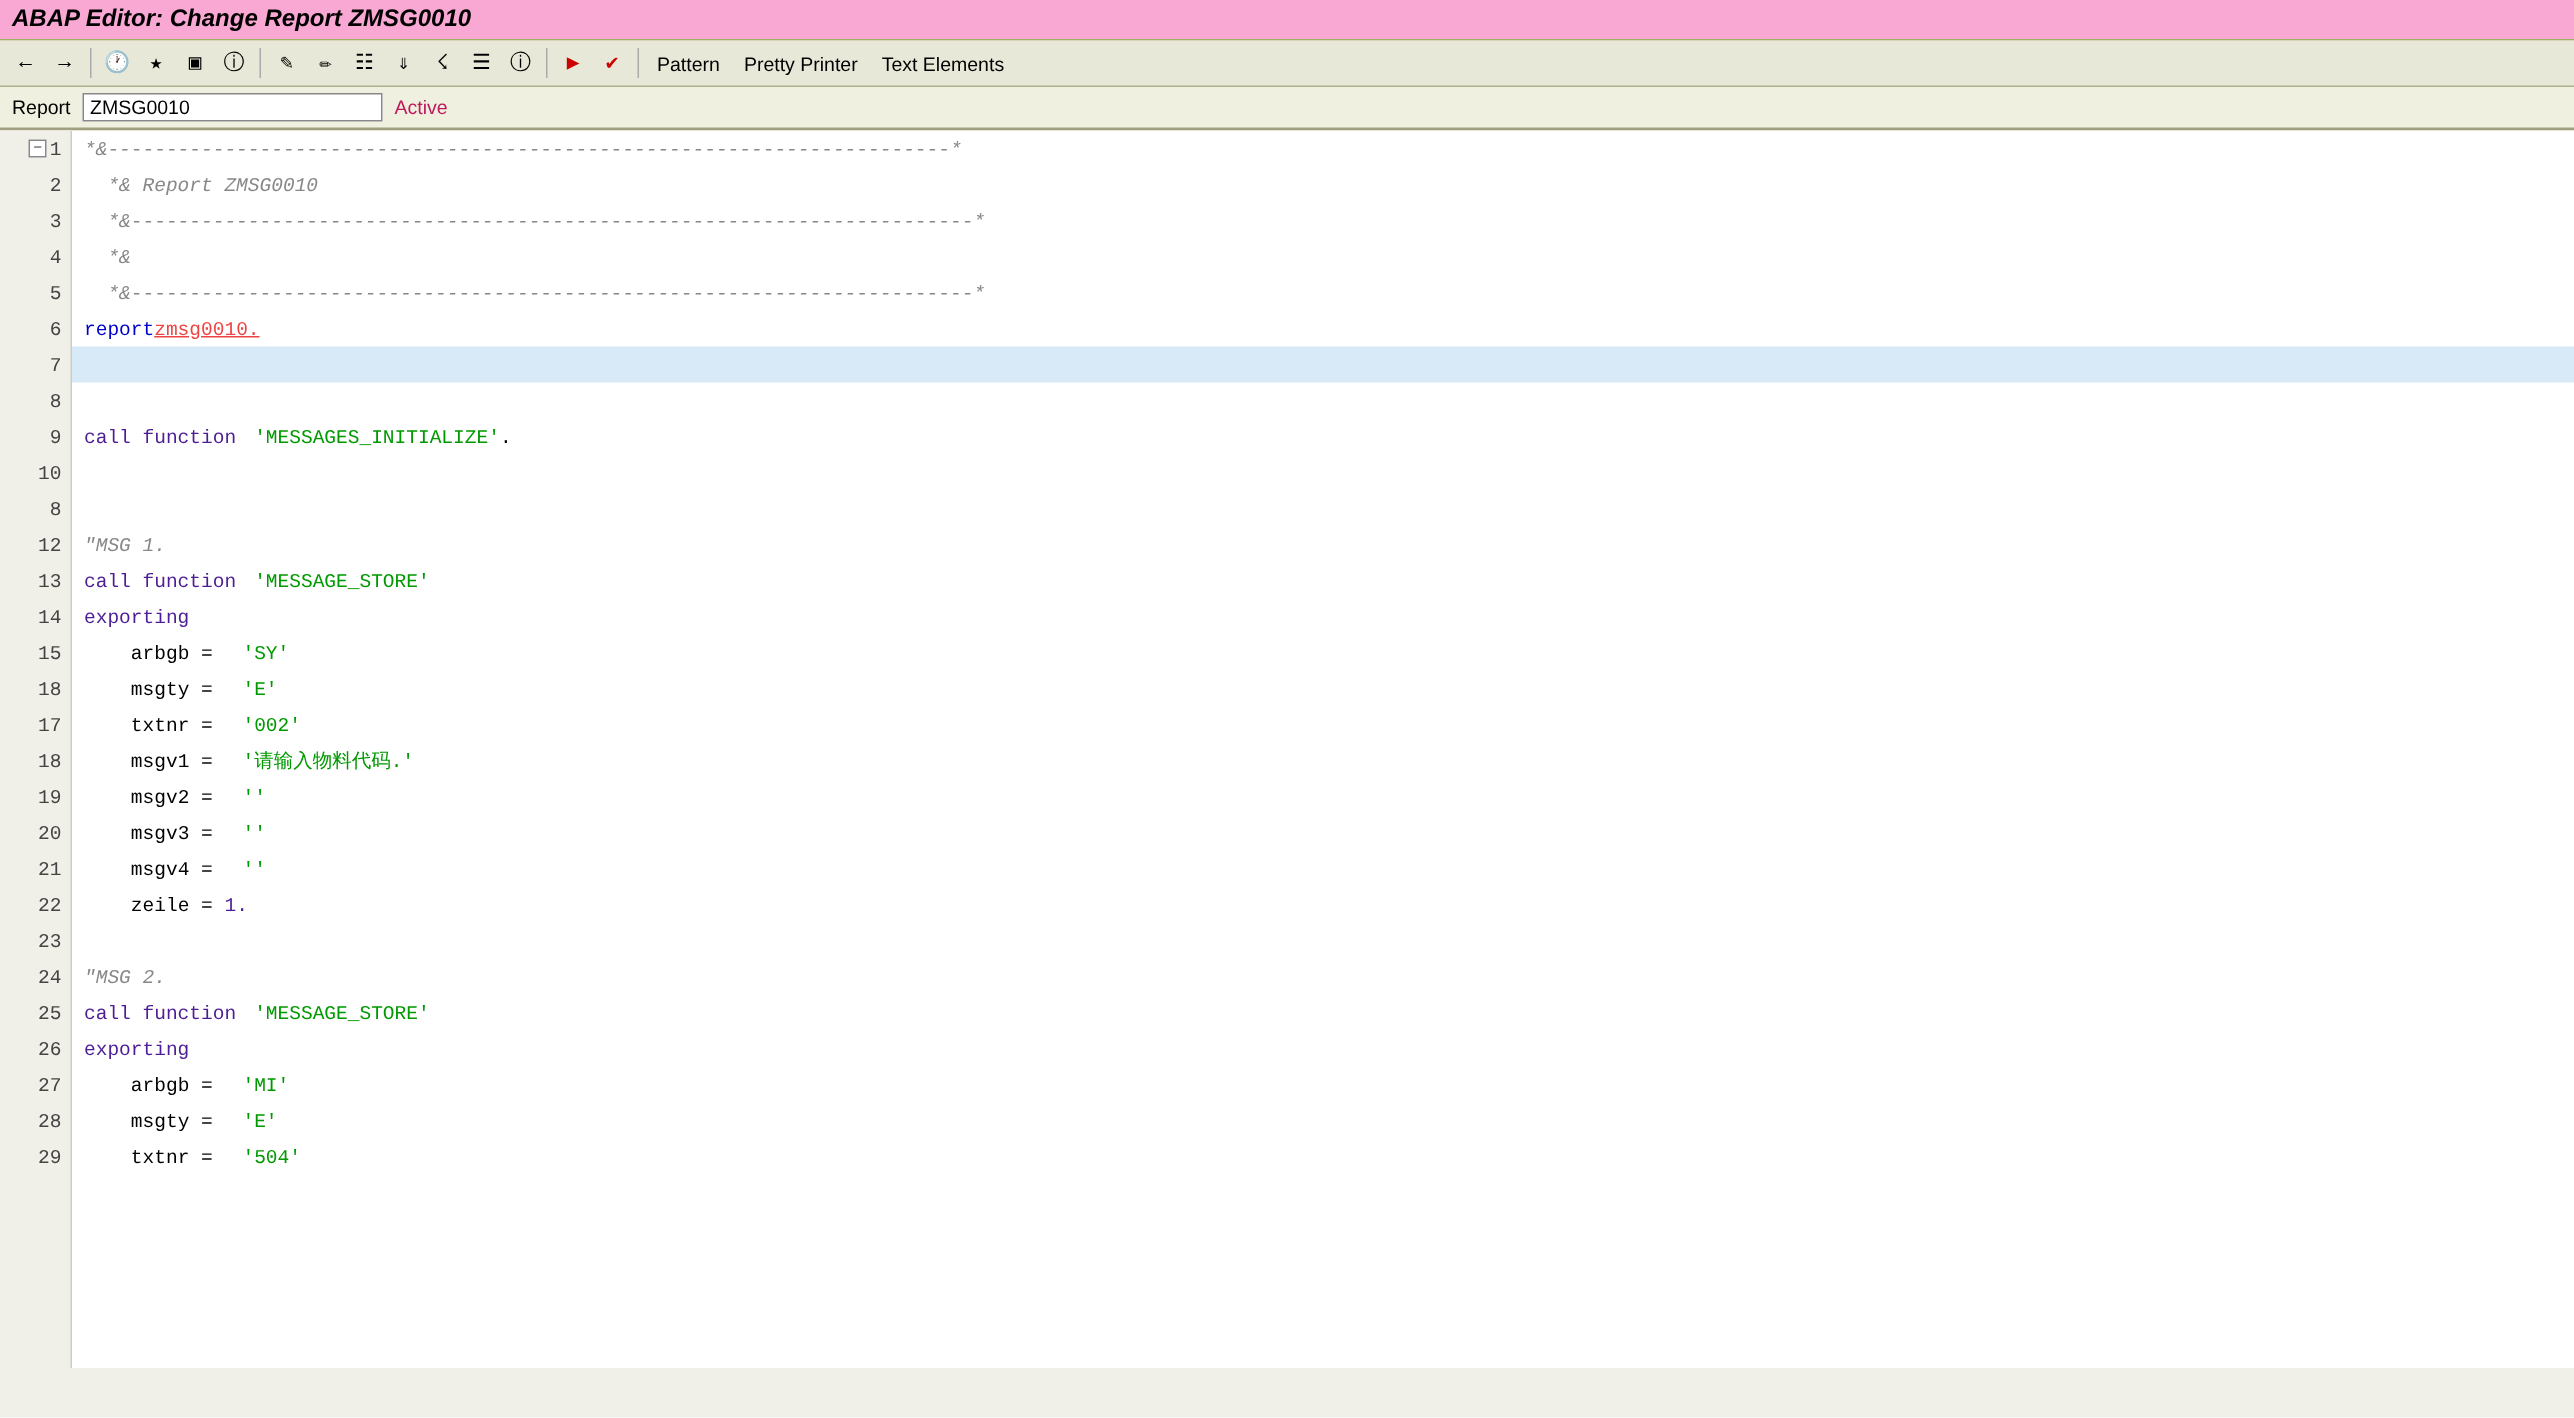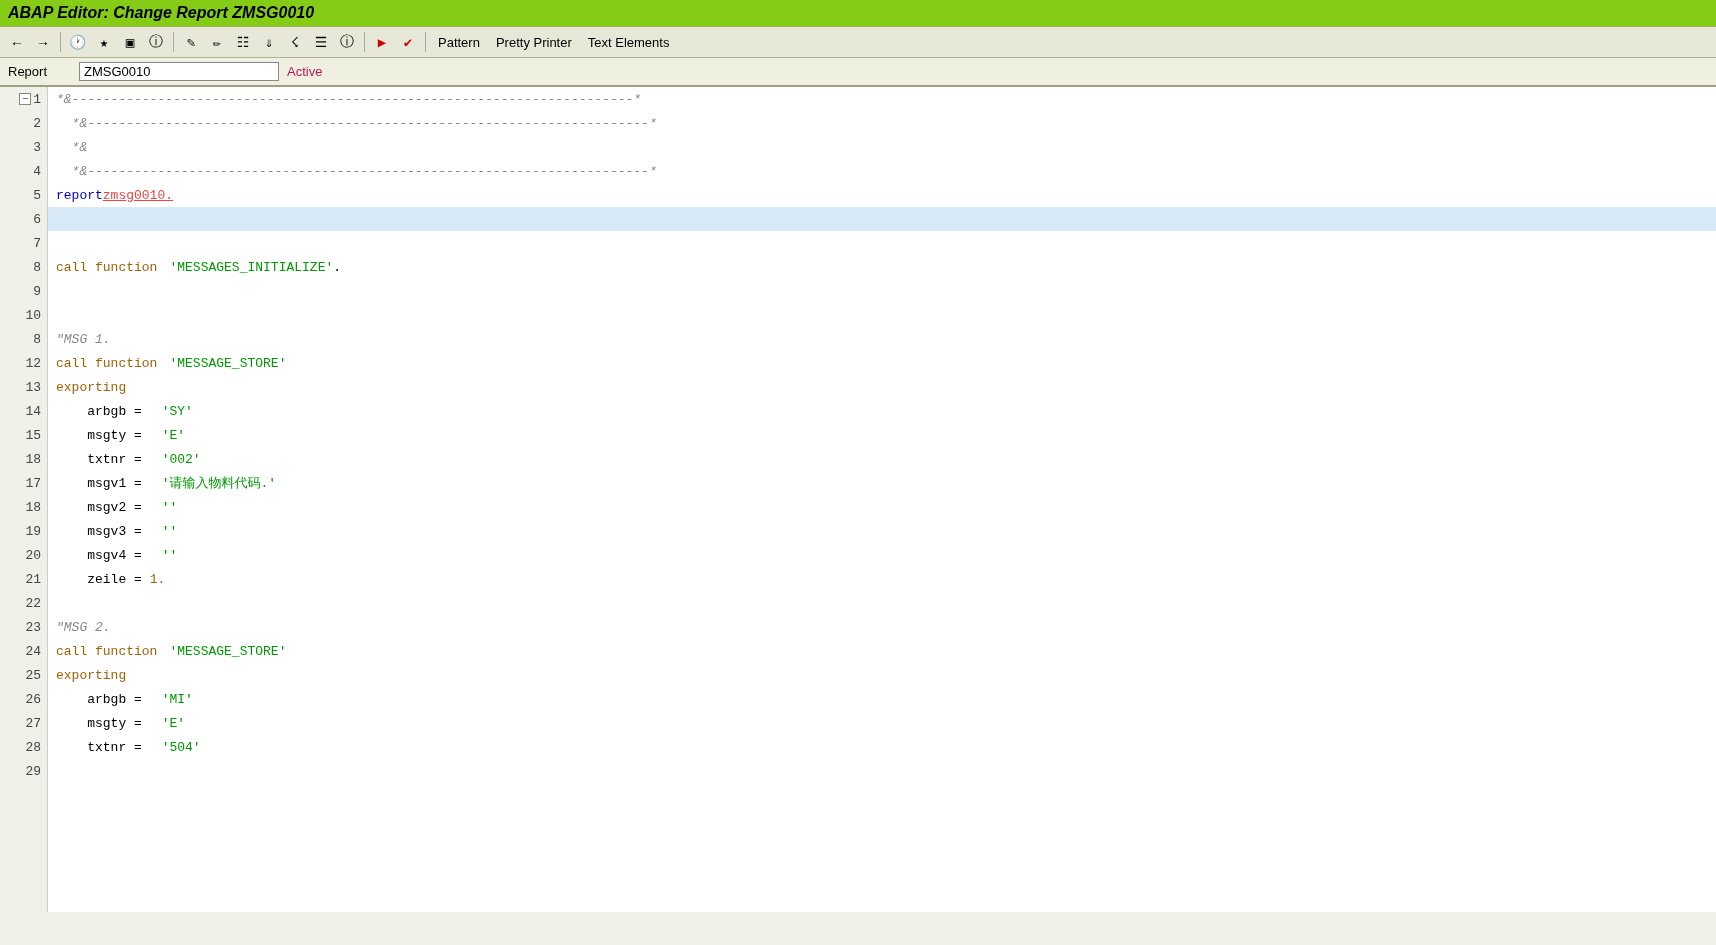--- a/index.html
+++ b/index.html
@@ -7,21 +7,21 @@
       font-family: 'Courier New', Courier, monospace;
       font-size: 13px;
       background: #f0f0e8;
       width: 1716px;
       min-height: 945px;
       overflow: hidden;
     }
 
     
     #title-bar {
-      background: #84cc16;
+      background: #f9a8d4;
       padding: 4px 8px;
       font-size: 16px;
       font-weight: bold;
       font-style: italic;
       font-family: Arial, sans-serif;
       color: #000;
       border-bottom: 1px solid #a0b060;
     }
 
     
@@ -75,21 +75,20 @@
       color: #000;
       font-weight: normal;
     }
     #report-name-input {
       border: 1px solid #888;
       padding: 1px 4px;
       font-size: 13px;
       font-family: Arial, sans-serif;
       width: 200px;
       background: #fff;
-      margin-left: 24px;
     }
     #report-status {
       color: #be185d;
       text-align: right;
     }
 
     
     #code-area {
       background: #fff;
       display: flex;
@@ -145,21 +144,21 @@
       padding: 0 8px;
       white-space: nowrap;
       font-size: 13px;
       font-family: 'Courier New', Courier, monospace;
     }
     .code-line.highlighted {
       background: #d8eaf8;
     }
 
     
-    .kw-blue { color: #a16207; font-weight: normal; }
+    .kw-blue { color: #4c1d95; font-weight: normal; }
     .str-green { color: #009900; padding-left: 12px; }
     .comment { color: #888888; font-style: italic; }
     .plain { color: #000000; }
     .keyword-report { color: #0000cc; }
     .name-dark { color: #ef4444; text-decoration: underline; }
 
     
     .op { color: #000; }
   </style>
 </head>
@@ -290,20 +289,23 @@
       </div>
       <div class="line-num">
         <span>29</span>
       </div>
     </div>
   <div id="code-content">
       <div class="code-line">
         <span class="comment">*&amp;------------------------------------------------------------------------*</span>
       </div>
       <div class="code-line">
+        <span class="comment">&nbsp;&nbsp;*&amp;&nbsp;Report&nbsp;ZMSG0010</span>
+      </div>
+      <div class="code-line">
         <span class="comment">&nbsp;&nbsp;*&amp;------------------------------------------------------------------------*</span>
       </div>
       <div class="code-line">
         <span class="comment">&nbsp;&nbsp;*&amp;</span>
       </div>
       <div class="code-line">
         <span class="comment">&nbsp;&nbsp;*&amp;------------------------------------------------------------------------*</span>
       </div>
       <div class="code-line">
         <span class="keyword-report">report</span> 

